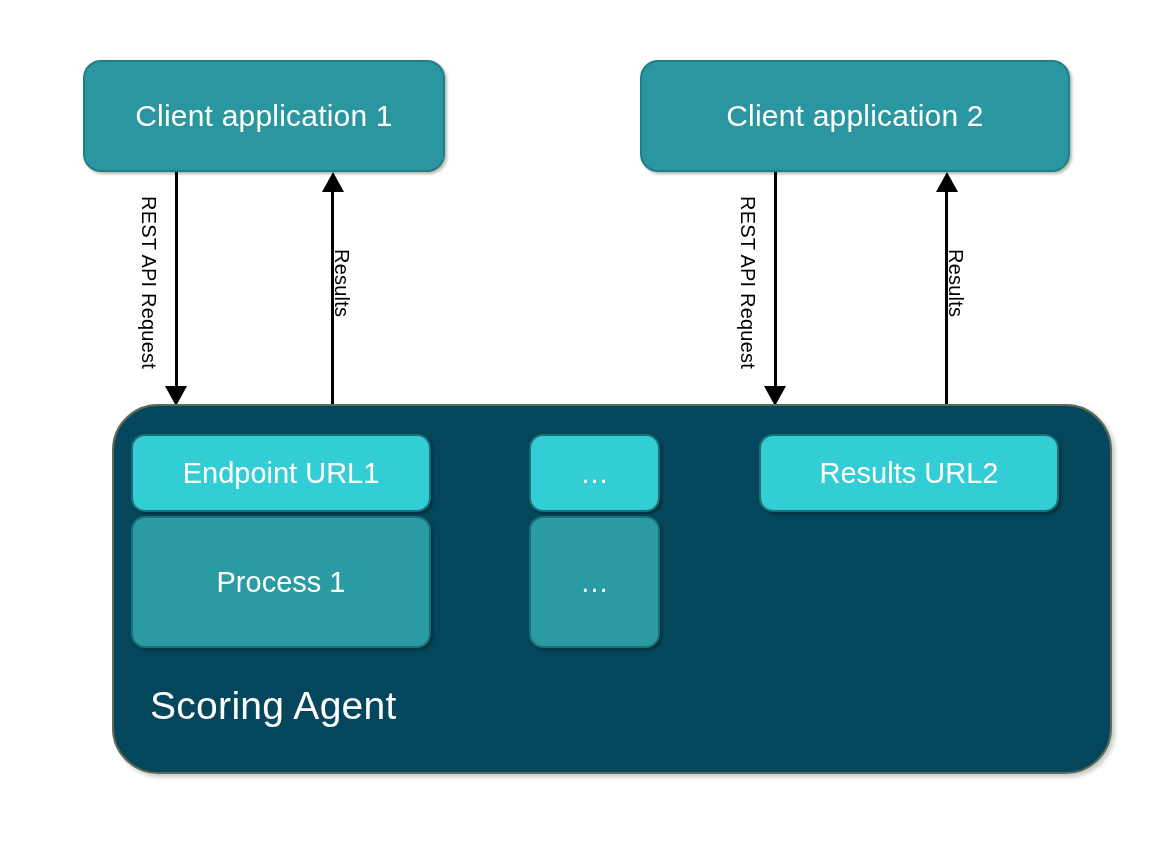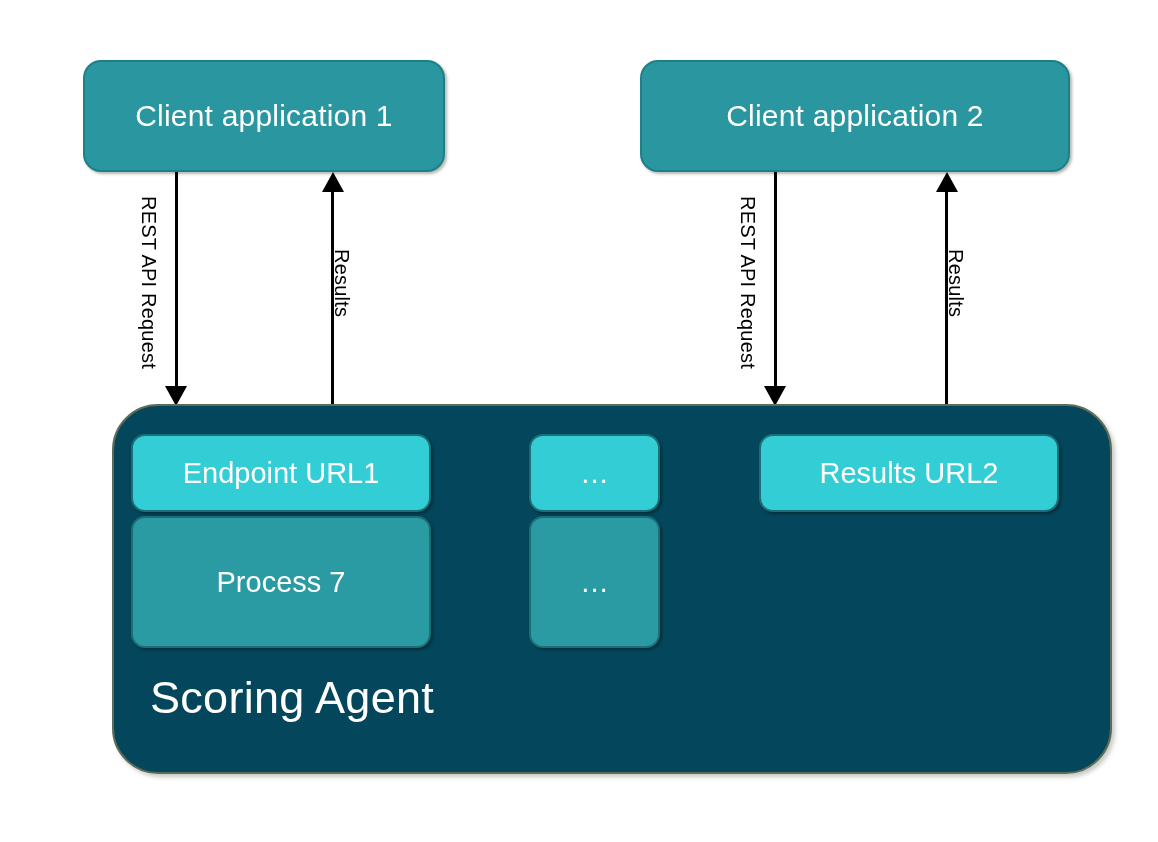--- a/index.html
+++ b/index.html
@@ -51,23 +51,23 @@
     background: #04475c;
     border: 2px solid #5d6b59;
     border-radius: 46px;
     box-sizing: border-box;
     box-shadow: 3px 3px 4px rgba(120,125,110,0.4);
     margin-left: 24px;
   }
   #scoring-agent-title {
     position: absolute;
     left: 36px;
-    top: 266px;
+    top: 278px;
     color: #ffffff;
-    font-size: 45px;
+    font-size: 39px;
     letter-spacing: 0.3px;
     white-space: nowrap;
   }
 
   
   .endpoint-box, .process-box {
     position: absolute;
     box-sizing: border-box;
     display: flex;
     align-items: center;
@@ -153,21 +153,21 @@
   <div class="arrow-line" style="left:945px; top:192px; height:242px;"></div>
   <div class="arrow-head up" style="left:936px; top:172px;"></div>
   <div class="arrow-label" style="left:967px; top:249px;">Results</div>
 
   <div id="scoring-agent">
 
     <div class="endpoint-box col-a row-endpoint">
       <span>Endpoint URL1</span>
     </div>
     <div class="process-box col-a row-process">
-      <span>Process 7</span>
+      <span>Process 1</span>
     </div>
 
     <div class="endpoint-box col-b row-endpoint">
       <span class="ellipsis-cell">…</span>
     </div>
     <div class="process-box col-b row-process">
       <span class="ellipsis-cell">…</span>
     </div>
 
     <div class="endpoint-box col-c row-endpoint">

